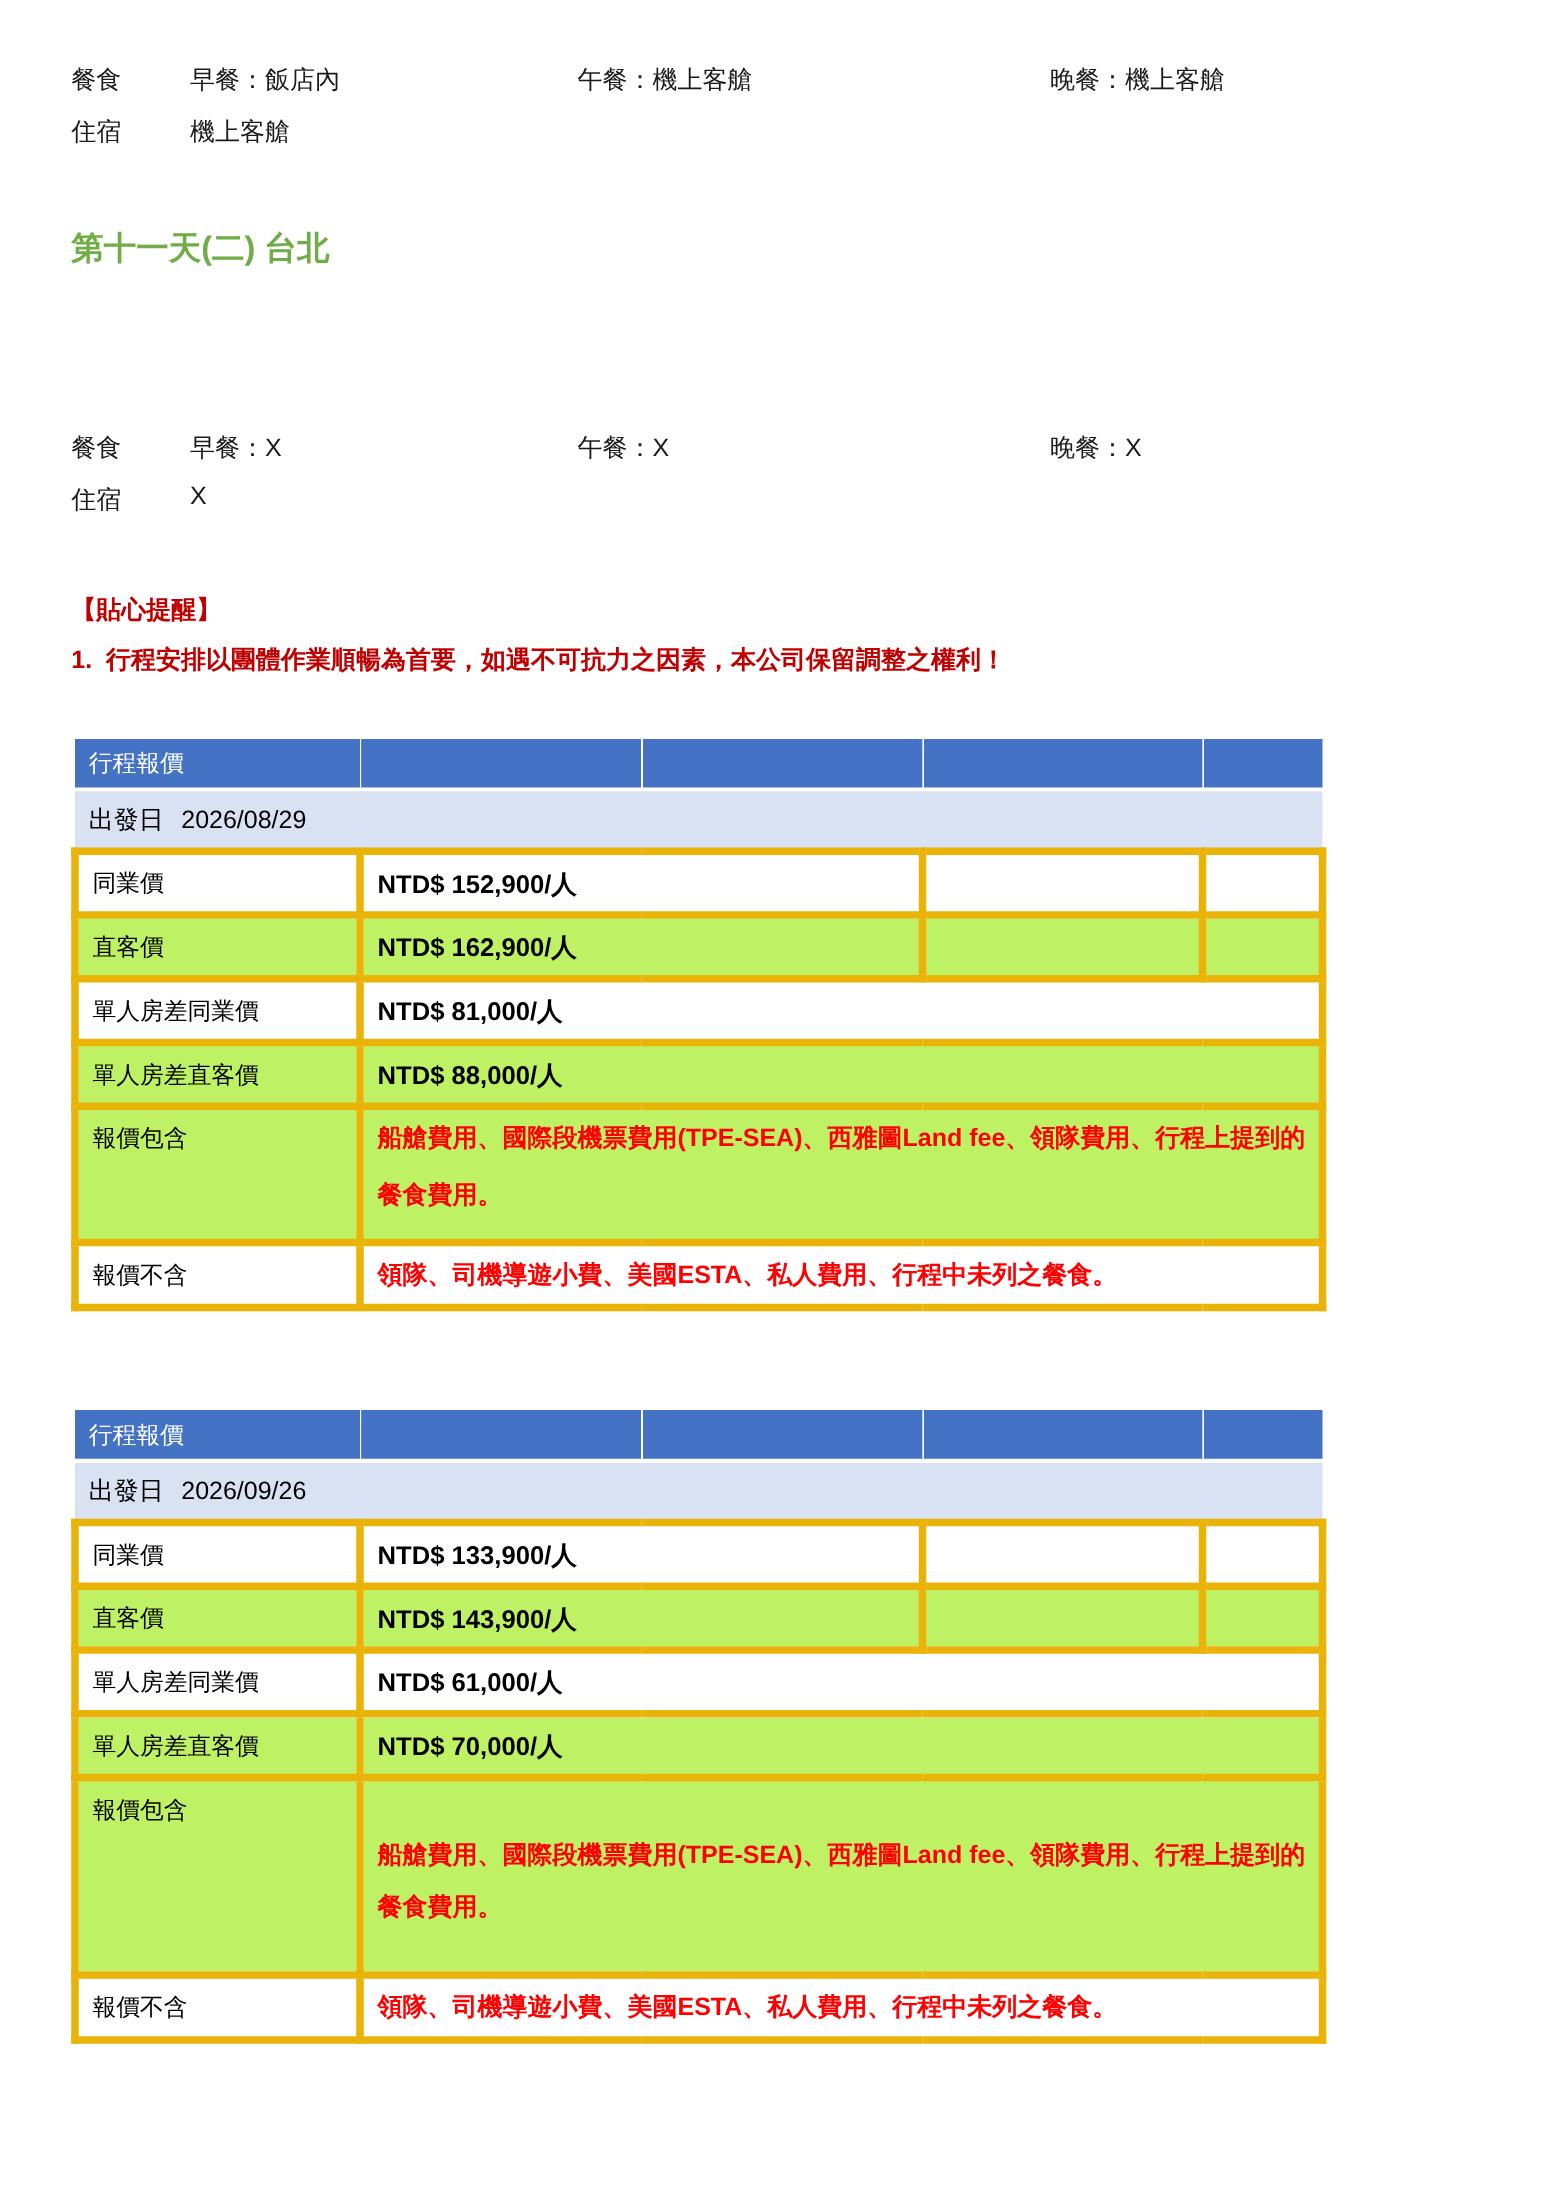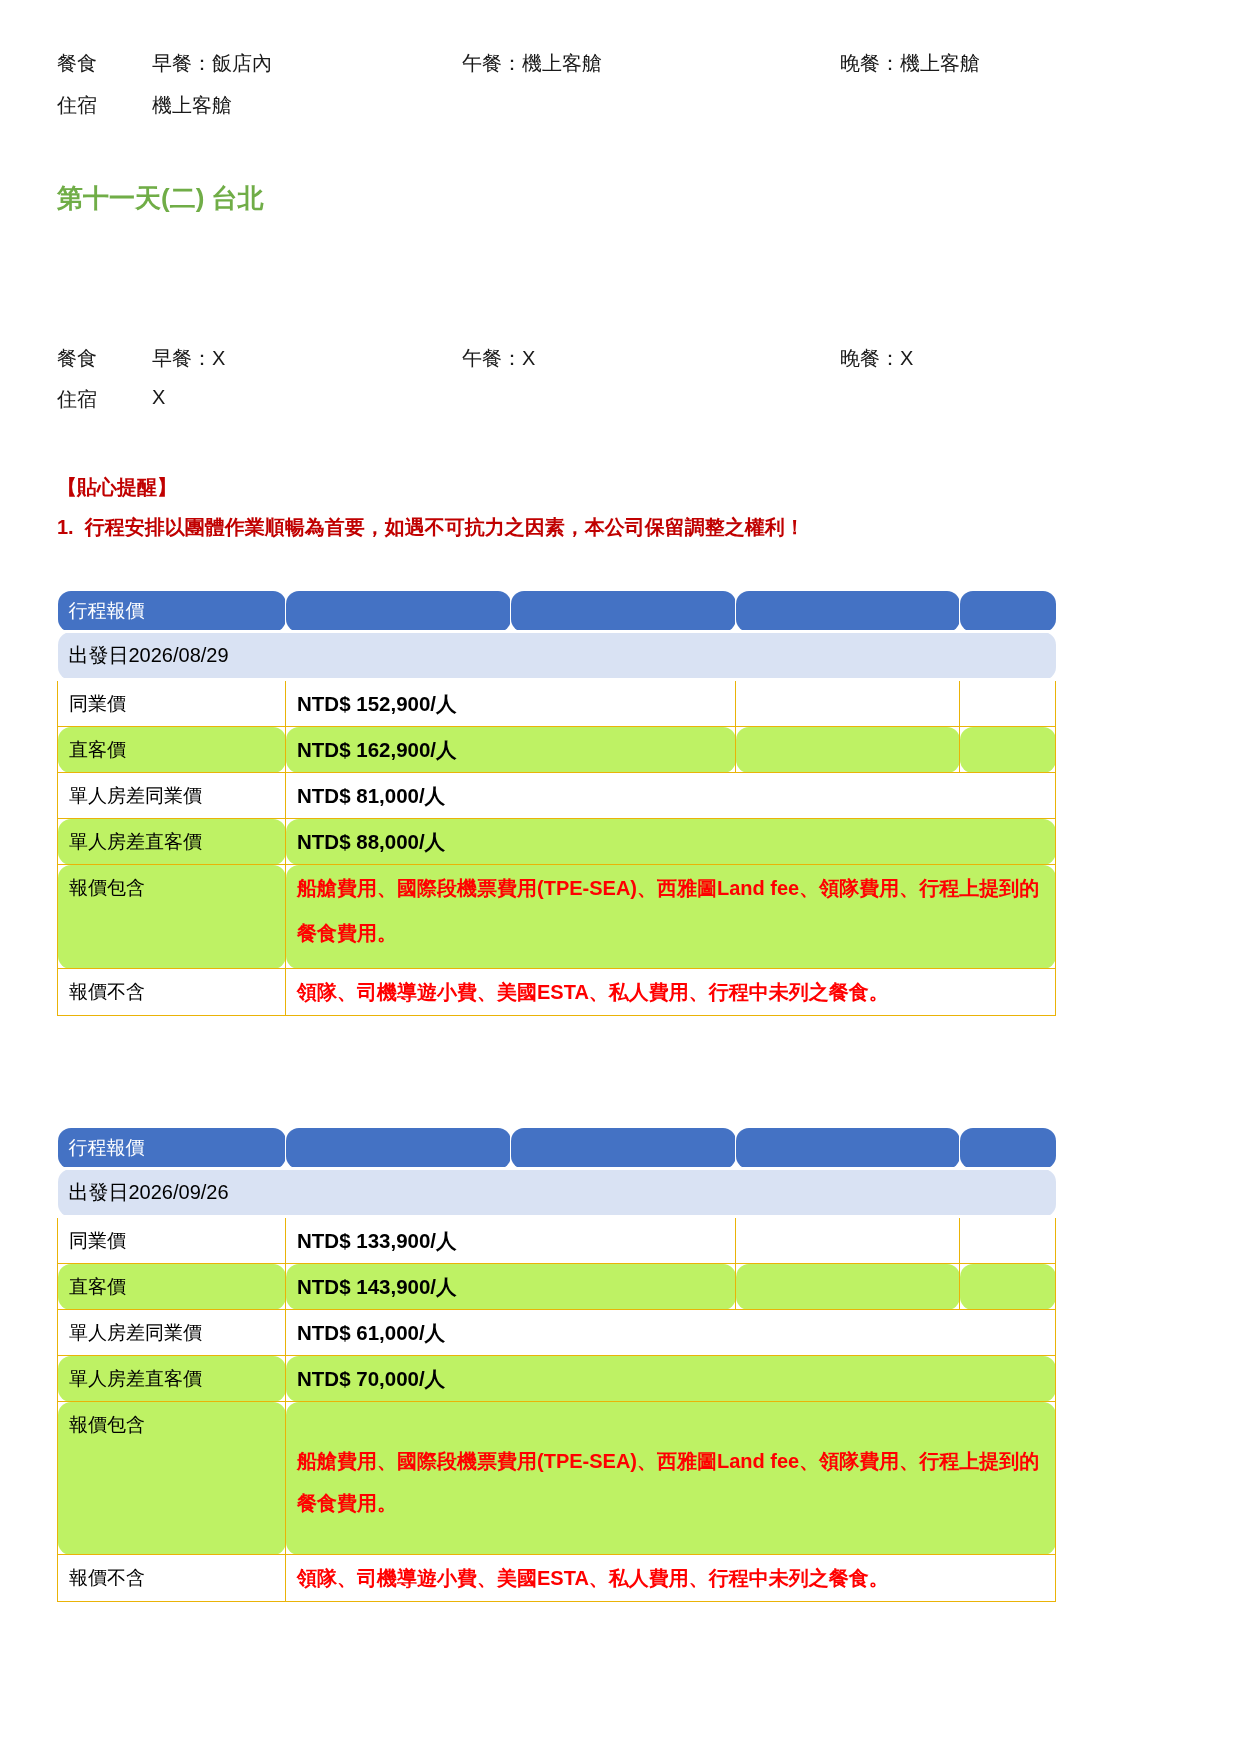--- a/index.html
+++ b/index.html
@@ -18,34 +18,34 @@
   .day-title{left:57px;width:1000px;font-size:26px;font-weight:bold;color:#70AD47;margin:0;}
   .para{left:57px;width:992px;font-size:19.5px;line-height:31px;color:#1a1a1a;margin:0;text-align:justify;}
 
   .rem-head{left:57px;font-size:20px;font-weight:bold;color:#C00000;white-space:pre;}
   .rem-item{left:57px;width:1010px;font-size:20px;font-weight:bold;color:#C00000;white-space:pre-wrap;}
 
   table.qtable{
     position:absolute;left:57px;width:998px;border-collapse:collapse;table-layout:fixed;
     font-size:19px;color:#000;
   }
-  .qtable td{padding:0 4px 0 11px;vertical-align:middle;overflow:hidden;border-radius:13px;}
+  .qtable td{padding:0 4px 0 11px;vertical-align:middle;overflow:hidden;}
   
   .qtable tr.hdr td{
     background:#4472C4;color:#ffffff;height:39px;font-size:19px;
     border:none;border-bottom:3px solid #ffffff;
   }
   .qtable tr.hdr td + td{border-left:1px solid rgba(255,255,255,0.55);}
   
   .qtable tr.date td{
     background:#D9E2F3;height:45px;border:none;border-bottom:3px solid #ffffff;font-size:20px;
   }
-  .qtable tr.date .date-val{margin-left:0;}
+  .qtable tr.date .date-val{margin-left:14px;}
   
-  .qtable tr.r td{border:1px solid #eab308;height:45px;}
+  .qtable tr.r td{border:6px solid #eab308;height:45px;}
   .qtable tr.band td{background:#bef264;}
   .qtable .lbl{font-size:19px;}
   .qtable .val{font-weight:bold;font-size:20.5px;white-space:pre;}
   .qtable .red{color:#FF0000;font-weight:bold;font-size:20px;white-space:pre-wrap;line-height:30px;}
   
   .qtable tr.inc td{vertical-align:top;margin-top:20px;}
   .qtable tr.inc .lbl{padding-top:10px;}
   #qt1 tr.inc td{height:93px;}
   #qt1 tr.inc .red{line-height:45px;padding-top:1px;}
   #qt2 tr.inc td{height:114px;}

